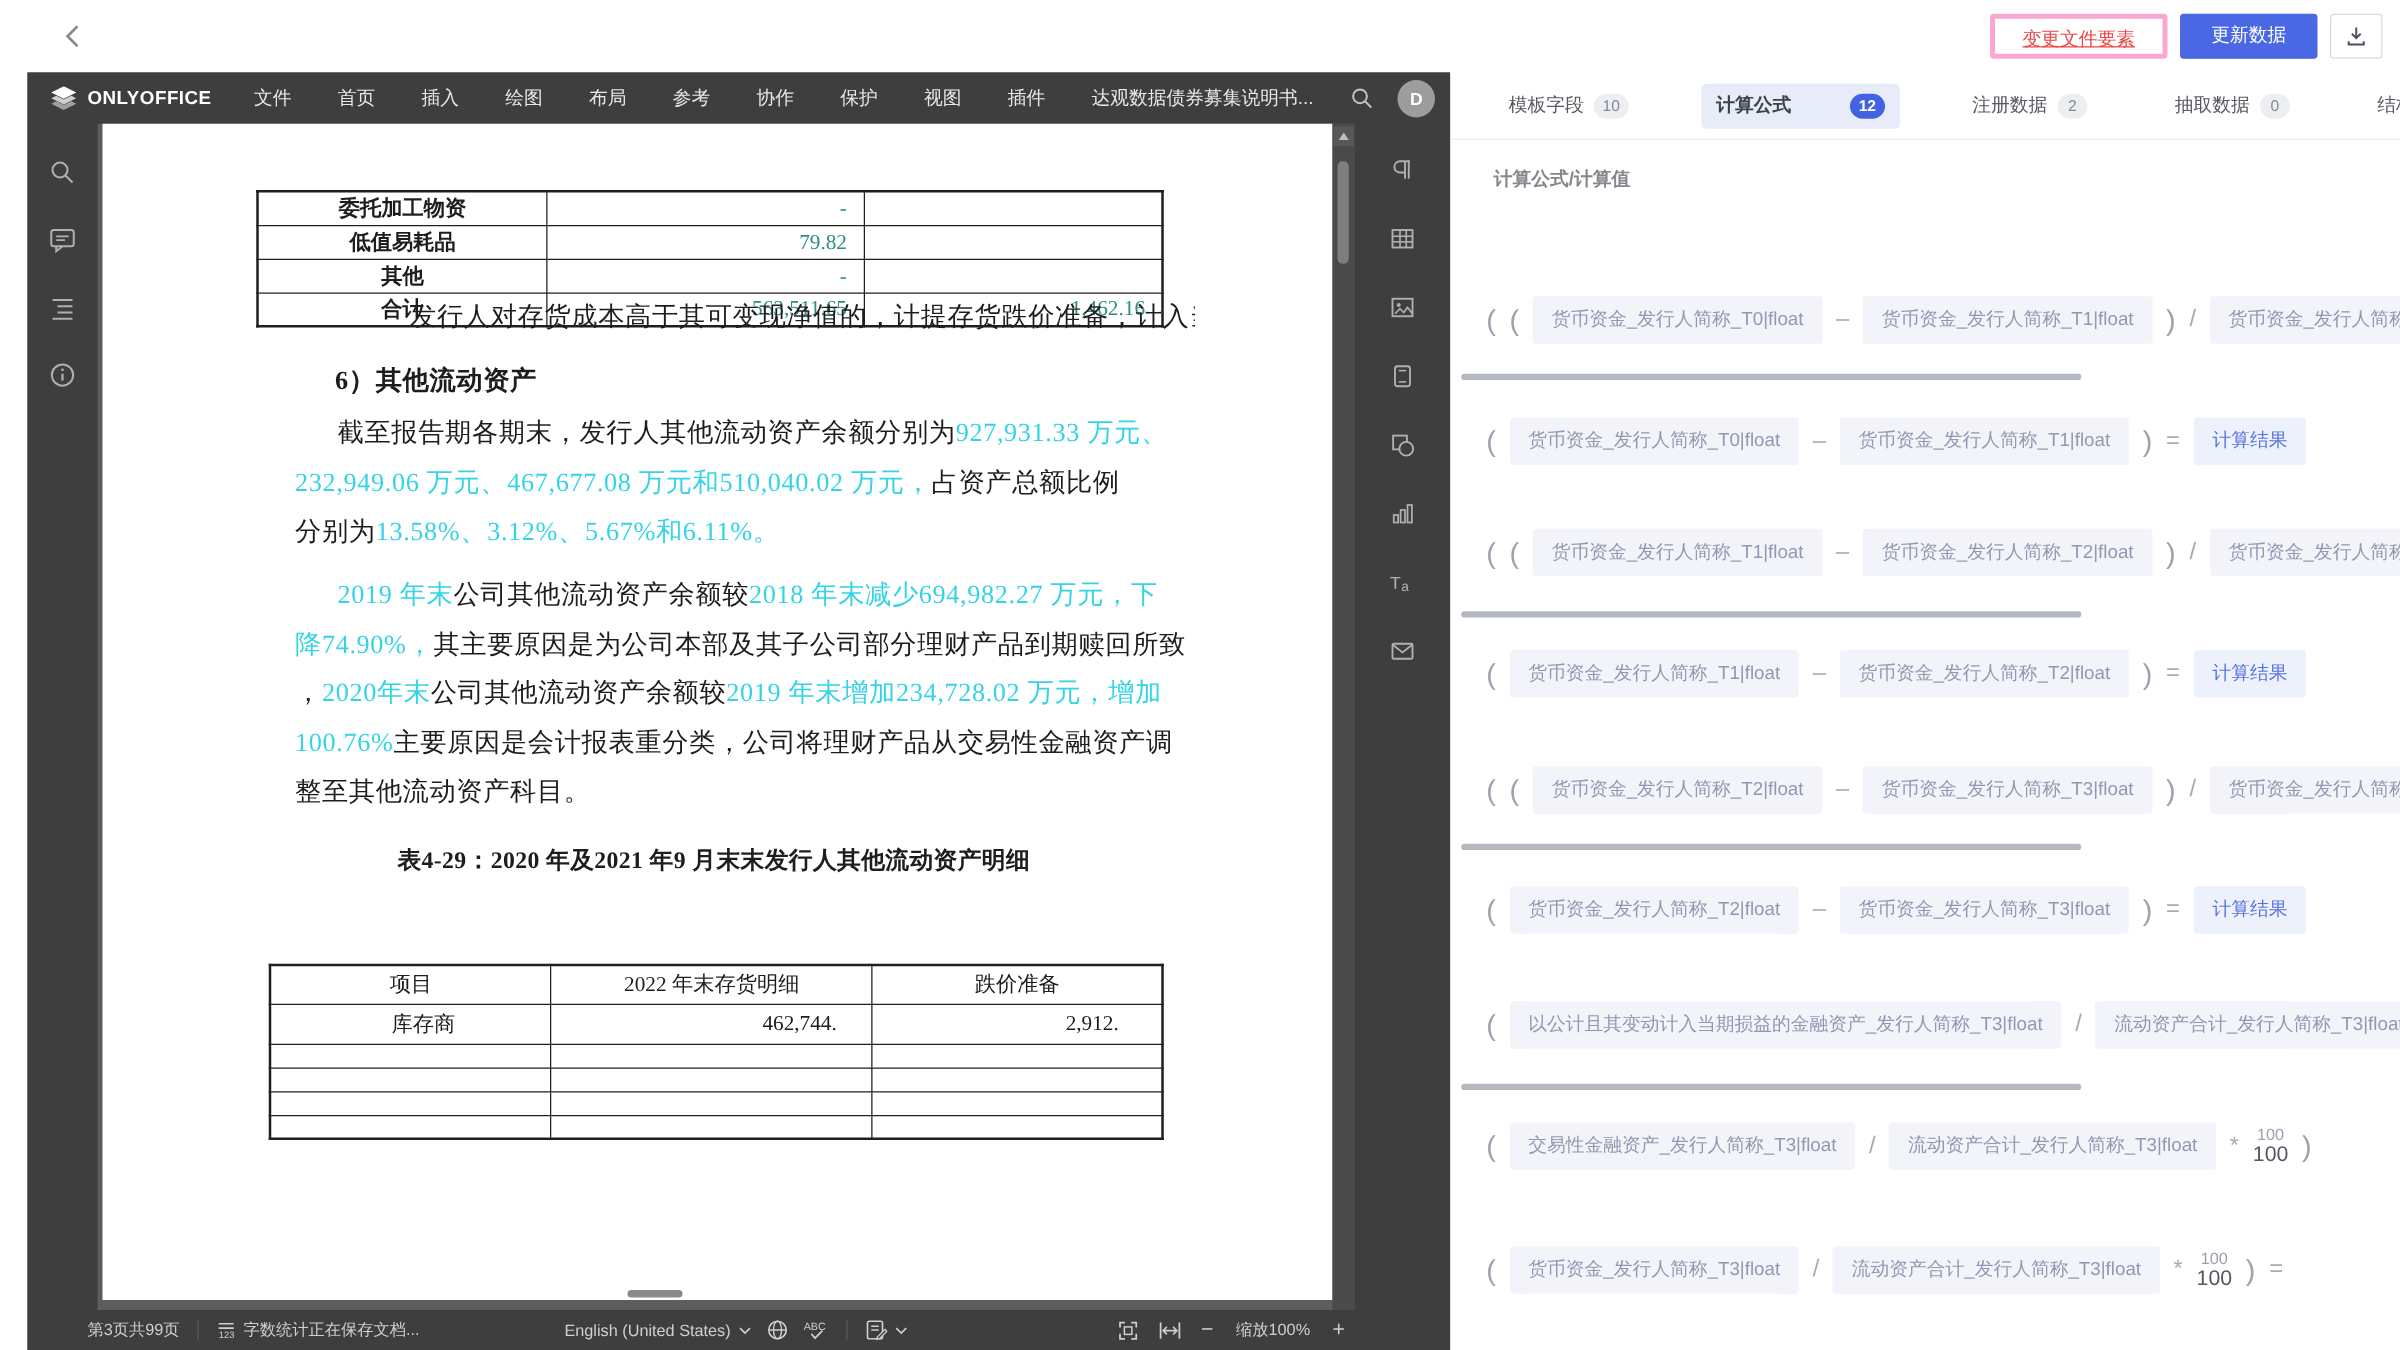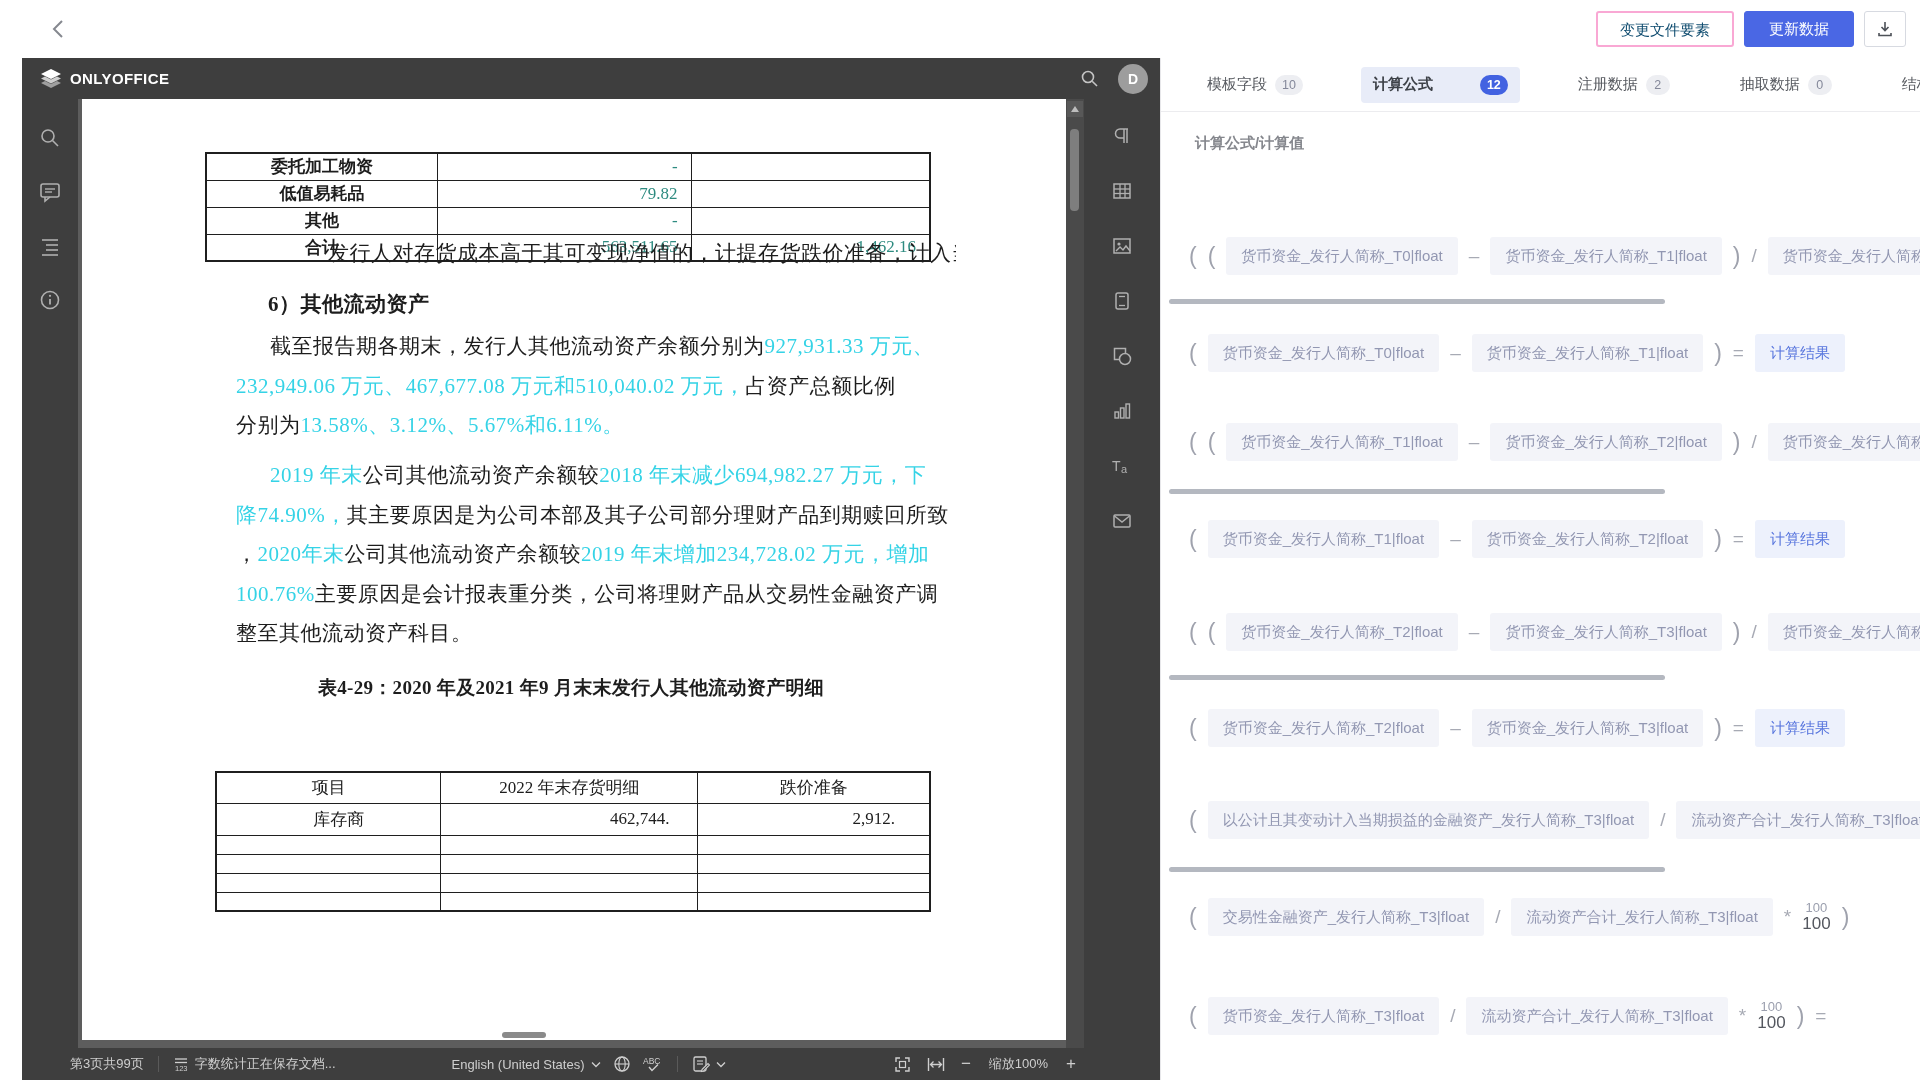--- a/index.html
+++ b/index.html
@@ -4,22 +4,22 @@
 <style>
   * { margin:0; padding:0; box-sizing:border-box; }
   html,body { width:1920px; height:1080px; overflow:hidden; background:#fff;
     font-family:"Liberation Sans","DejaVu Sans",sans-serif; }
   .stage { position:relative; width:1920px; height:1080px; background:#fff; }
 
   
   .topbar { position:absolute; left:0; top:0; width:1920px; height:58px; background:#fff; }
   .back-btn { position:absolute; left:46px; top:16px; width:26px; height:26px; cursor:pointer; }
   .hdr-actions { position:absolute; right:14px; top:11px; display:flex; gap:10px; align-items:center; }
-  .btn-outline { height:36px; padding:0 22px; background:#fff; border:2px solid #f9a8d4; border-radius:3px;
-    font-size:15px; color:#0c4a6e; line-height:34px; cursor:pointer; }
+  .btn-outline { height:36px; padding:0 22px; background:#fff; border:4px solid #f9a8d4; border-radius:3px;
+    font-size:15px; color:#ef4444; line-height:34px; cursor:pointer;text-decoration:underline; }
   .btn-primary { height:36px; padding:0 24px; background:#4a67e4; border:1px solid #4a67e4; border-radius:3px;
     font-size:15px; color:#fff; line-height:34px; cursor:pointer; }
   .btn-icon { width:42px; height:36px; background:#fff; border:1px solid #d7dae1; border-radius:3px;
     display:flex; align-items:center; justify-content:center; cursor:pointer; }
 
   
   .editor { position:absolute; left:22px; top:58px; width:1138px; height:1022px; background:#3e3e3e; }
 
   .menubar { position:absolute; left:0; top:0; width:1138px; height:41px; background:#3e3e3e;
     display:flex; align-items:center; padding:0 12px 0 18px; }
@@ -140,20 +140,33 @@
       <div class="logo">
         <span>
           <svg width="22" height="20" viewBox="0 0 22 20">
             <path d="M11 0 L21 5 L11 10 L1 5 Z" fill="#fff"></path>
             <path d="M1 9.5 L11 14.5 L21 9.5 L17 7.5 L11 10.5 L5 7.5 Z" fill="#fff" opacity=".75"></path>
             <path d="M1 14 L11 19 L21 14 L17 12 L11 15 L5 12 Z" fill="#fff" opacity=".5"></path>
           </svg>
         </span>
         <span class="logo-text">ONLYOFFICE</span>
       </div>
+      <div class="menu-items" id="menu-items">
+          <span class="menu-item">文件</span>
+          <span class="menu-item">首页</span>
+          <span class="menu-item">插入</span>
+          <span class="menu-item">绘图</span>
+          <span class="menu-item">布局</span>
+          <span class="menu-item">参考</span>
+          <span class="menu-item">协作</span>
+          <span class="menu-item">保护</span>
+          <span class="menu-item">视图</span>
+          <span class="menu-item">插件</span>
+          <span class="menu-item">达观数据债券募集说明书...</span>
+        </div>
       <div class="menubar-right">
         <span class="tool-ic">
           <svg width="19" height="19" viewBox="0 0 19 19">
               <circle cx="8" cy="8" r="5.5" fill="none" stroke="#dcdcdc" stroke-width="1.6"></circle>
               <line x1="12.2" y1="12.2" x2="17" y2="17" stroke="#dcdcdc" stroke-width="1.6"></line>
             </svg>
         </span>
         <div class="avatar">D</div>
       </div>
     </div>

